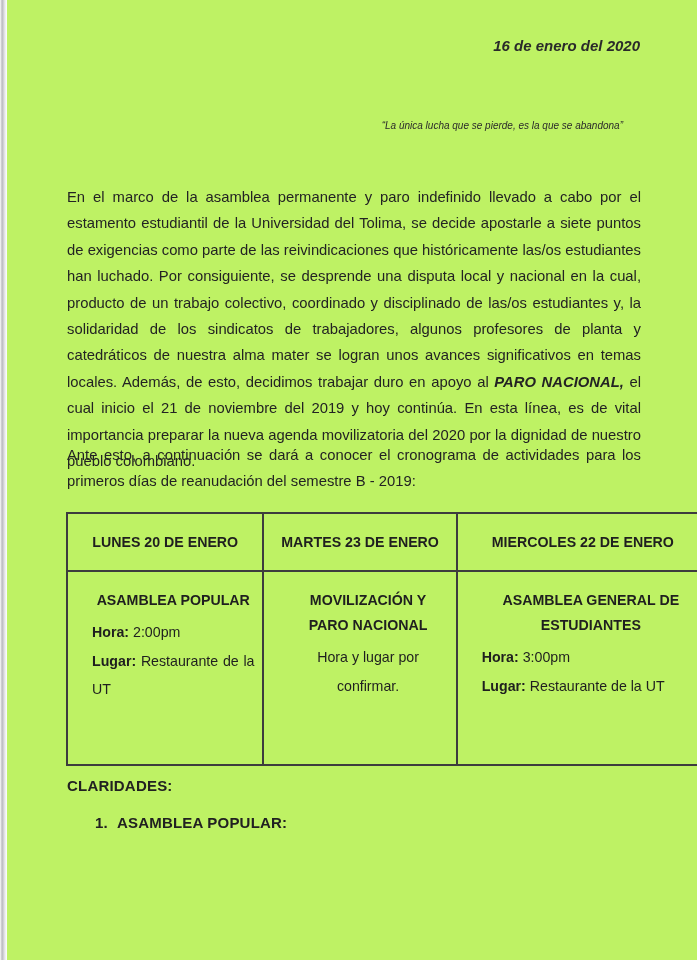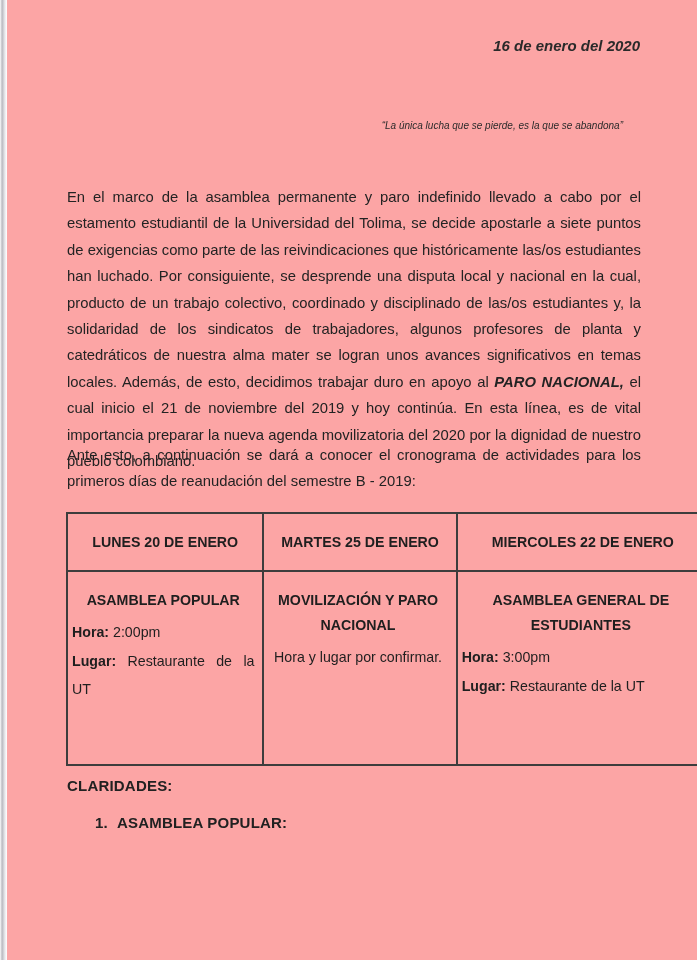--- a/index.html
+++ b/index.html
@@ -1,20 +1,20 @@
 <!DOCTYPE html>
 <html><head>
 <meta charset="utf-8">
 <style>
   html, body { margin: 0; padding: 0; background: #ffffff; }
   .page {
     position: relative;
     width: 697px;
     height: 960px;
-    background: #fca5a5;
+    background: #bef264;
     font-family: "Liberation Sans", sans-serif;
     color: #212121;
     overflow: hidden;
   }
   .scan-edge {
     position: absolute;
     left: 0; top: 0;
     width: 7px; height: 100%;
     background: linear-gradient(90deg, #fdfdfd 0%, #b9b9bf 30%, #e9e9ec 70%, #ffffff 100%);
   }
@@ -73,21 +73,21 @@
     height: 52px;
     text-align: center;
     vertical-align: middle;
     font-weight: 700;
     line-height: 21px;
     padding: 2px 8px;
   }
   .schedule td {
     height: 168px;
     vertical-align: top;
-    padding: 16px 8px 8px 4px;
+    padding: 16px 8px 8px 24px;
   }
   .cell-title {
     text-align: center;
     font-weight: 700;
     line-height: 25px;
     margin-bottom: 5px;
   }
   .detail {
     margin: 0;
     line-height: 28.5px;
@@ -134,21 +134,21 @@
 
   <table class="schedule">
     <colgroup>
       <col class="c1">
         <col class="c2">
         <col class="c3">
     </colgroup>
     <thead>
       <tr>
         <th>LUNES 20 DE ENERO</th>
-        <th>MARTES 25 DE ENERO</th>
+        <th>MARTES 23 DE ENERO</th>
         <th>MIERCOLES 22 DE ENERO</th>
       </tr>
     </thead>
     <tbody>
       <tr>
         <td>
           <div class="cell-title">ASAMBLEA POPULAR</div>
           <p class="detail"><b>Hora:</b> <span>2:00pm</span></p>
           <p class="detail justify"><b>Lugar:</b> <span>Restaurante de la UT</span></p>
         </td>

